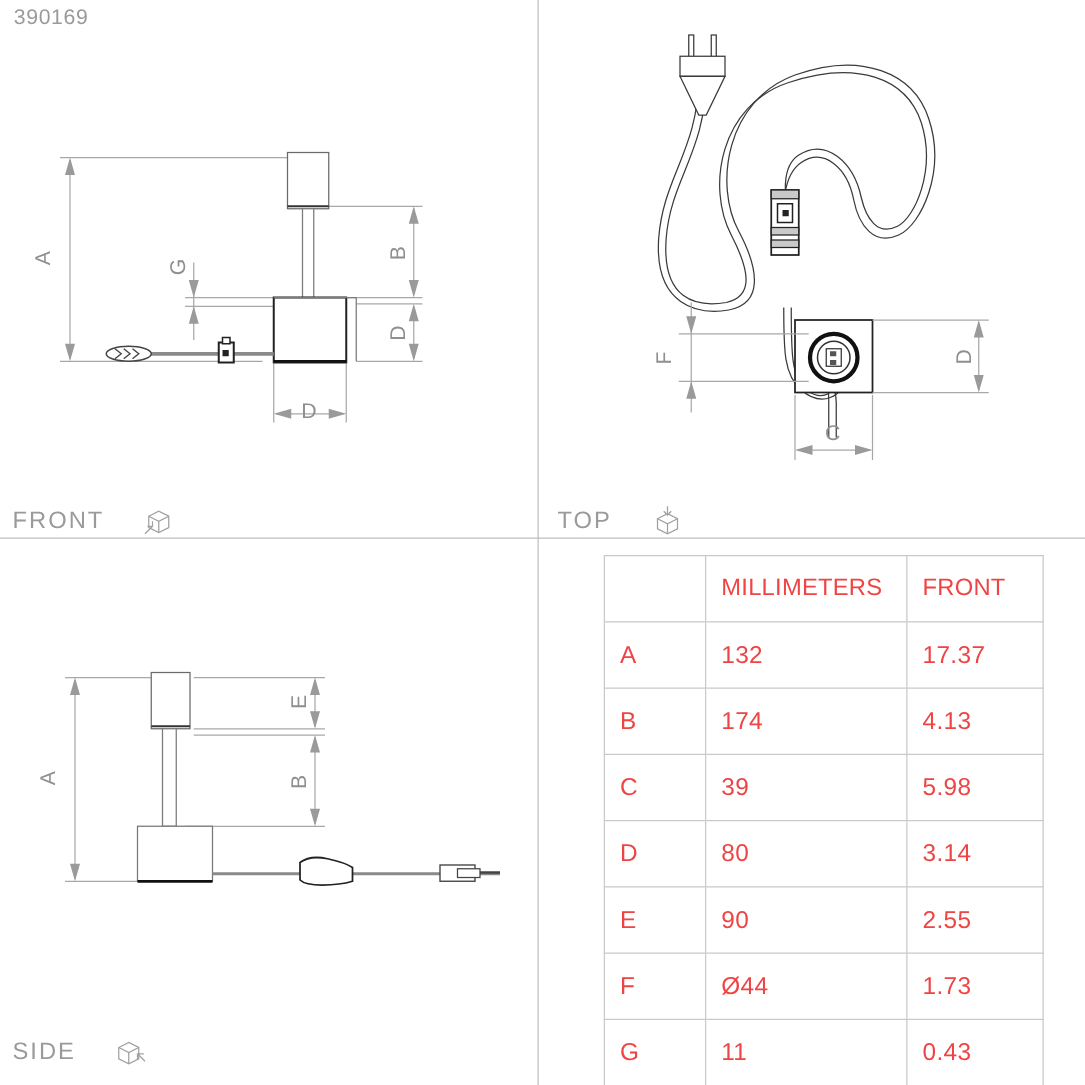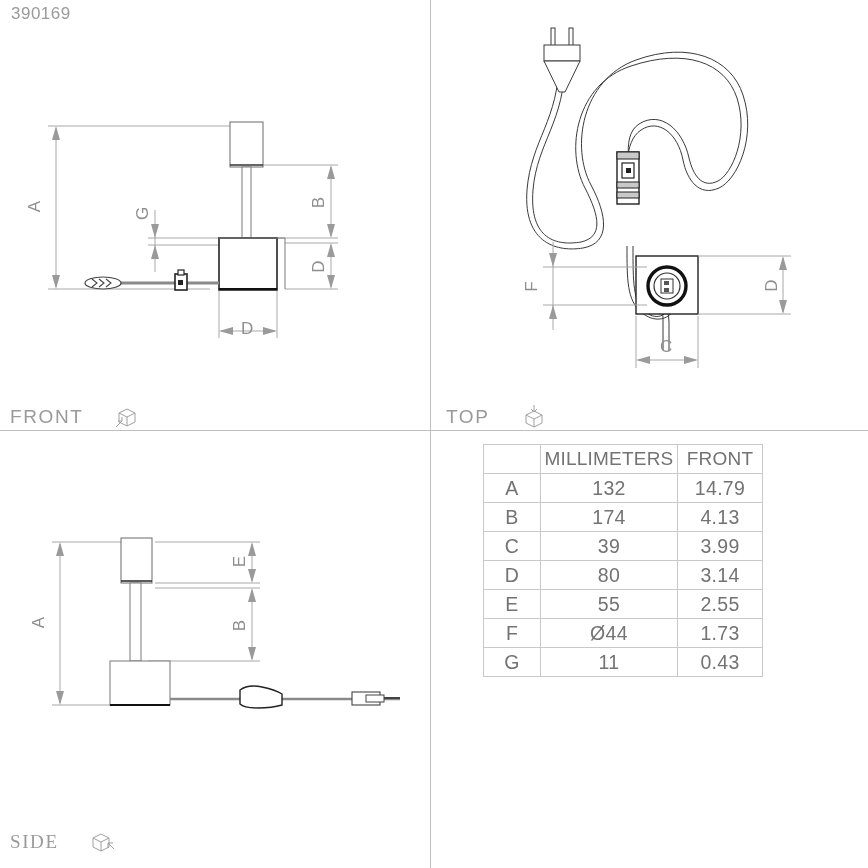--- a/index.html
+++ b/index.html
@@ -21,33 +21,33 @@
   #quad-top{left:431px;top:0;width:437px;height:430px;}
   #quad-side{left:0;top:431px;width:430px;height:437px;}
   #quad-table{left:431px;top:431px;width:437px;height:437px;}
 
   
   .view-label{position:absolute;display:flex;align-items:center;gap:30px;}
   .view-label .txt{font-size:19px;color:#9a9a9a;letter-spacing:1.6px;}
   .view-label svg{display:block;}
   #label-front{left:10px;top:404px;}
   #label-top{left:446px;top:404px;text-align:center;}
-  #label-side{left:10px;top:829px;font-family:Liberation Serif, serif;}
+  #label-side{left:10px;top:829px;}
 
   .dim-label{position:absolute;font-size:17px;color:#8f8f8f;line-height:1;}
   .rot{transform:rotate(-90deg);transform-origin:center center;}
 
   svg.draw{position:absolute;left:0;top:0;overflow:visible;}
 
   
   table.dim-table{position:absolute;left:52px;top:13px;border-collapse:collapse;
                   background:#fff;}
   table.dim-table td,table.dim-table th{
-        border:1px solid #c9c9c9;text-align:center;color:#737373;
-        font-size:19.5px;font-weight:400;padding:0;height:28px;
+        border:1px solid #c9c9c9;text-align:left;color:#ef4444;
+        font-size:19.5px;font-weight:400;padding:12px;height:28px;
         letter-spacing:.3px;}
   table.dim-table th{font-size:19px;letter-spacing:.2px;}
   .col-key{width:56px;}
   .col-mm{width:136px;}
   .col-in{width:84px;}
 </style>
 </head>
 <body>
 
 <div id="product-id">390169</div>
@@ -279,40 +279,40 @@
       <tr>
         <th class="col-key"></th>
         <th class="col-mm">MILLIMETERS</th>
         <th class="col-in">FRONT</th>
       </tr>
     </thead>
     <tbody id="table-body">
         <tr>
           <td class="col-key">A</td>
           <td class="col-mm">132</td>
-          <td class="col-in">14.79</td>
+          <td class="col-in">17.37</td>
         </tr>
         <tr>
           <td class="col-key">B</td>
           <td class="col-mm">174</td>
           <td class="col-in">4.13</td>
         </tr>
         <tr>
           <td class="col-key">C</td>
           <td class="col-mm">39</td>
-          <td class="col-in">3.99</td>
+          <td class="col-in">5.98</td>
         </tr>
         <tr>
           <td class="col-key">D</td>
           <td class="col-mm">80</td>
           <td class="col-in">3.14</td>
         </tr>
         <tr>
           <td class="col-key">E</td>
-          <td class="col-mm">55</td>
+          <td class="col-mm">90</td>
           <td class="col-in">2.55</td>
         </tr>
         <tr>
           <td class="col-key">F</td>
           <td class="col-mm">Ø44</td>
           <td class="col-in">1.73</td>
         </tr>
         <tr>
           <td class="col-key">G</td>
           <td class="col-mm">11</td>

